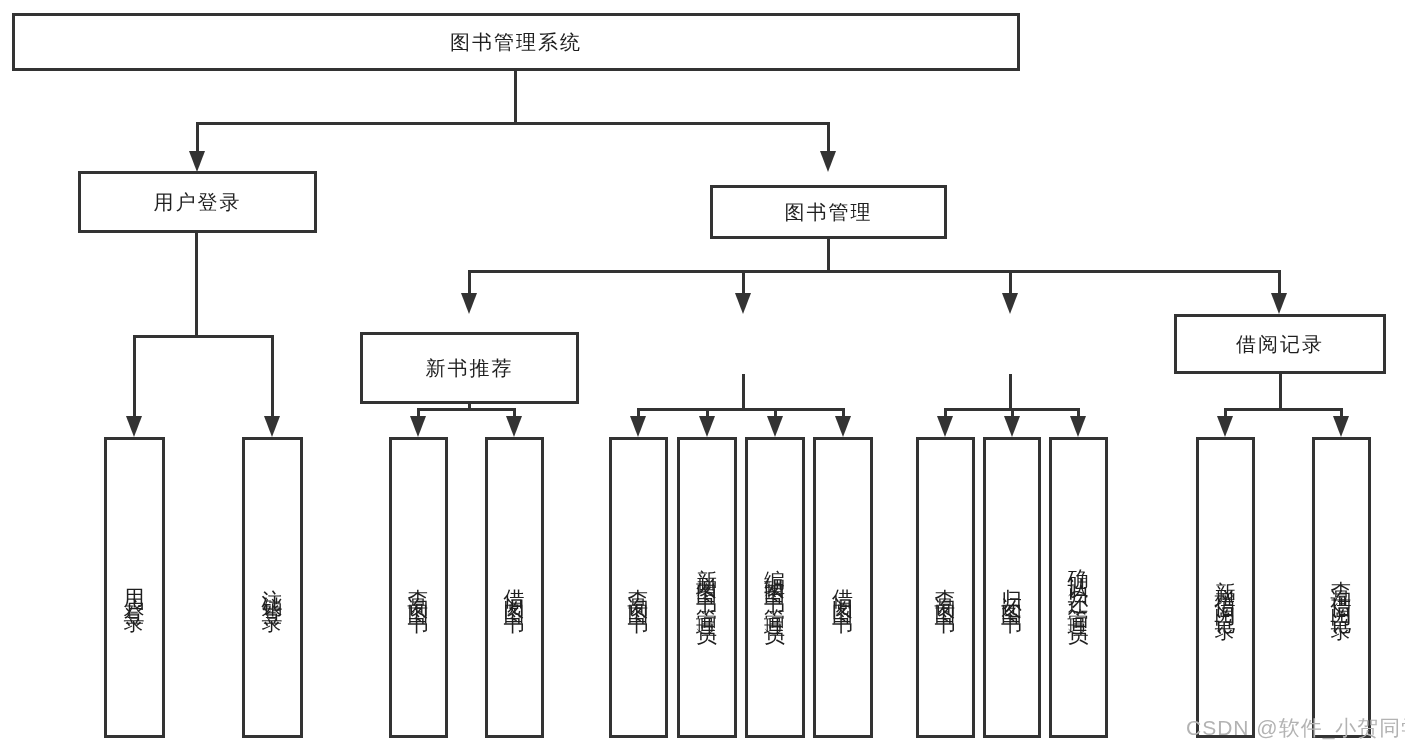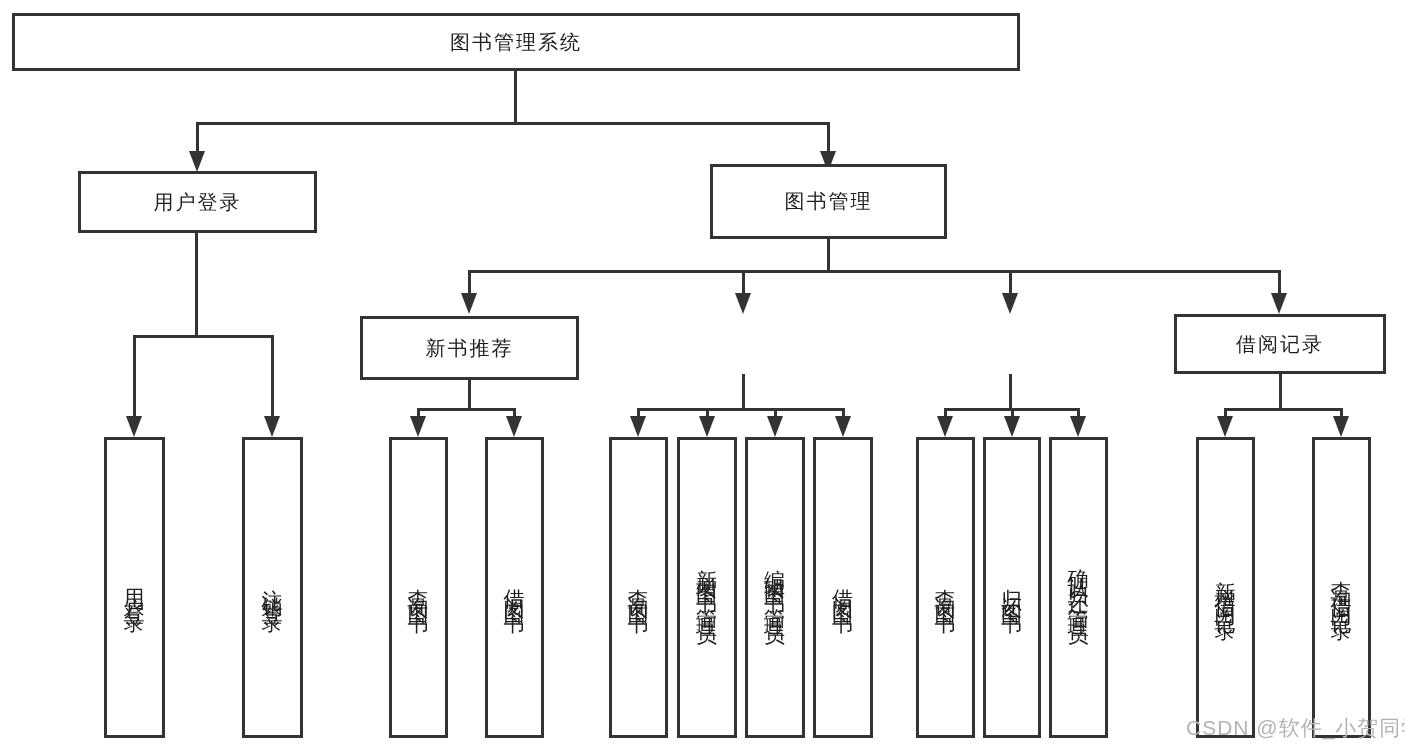--- a/index.html
+++ b/index.html
@@ -98,21 +98,21 @@
   <div class="vline" style="left:514px;top:71px;height:51px"></div>
   <div class="hline" style="left:196px;top:122px;width:634px"></div>
   <div class="vline" style="left:196px;top:122px;height:32px"></div>
   <div class="arr" style="left:189px;top:151px"></div>
   <div class="vline" style="left:827px;top:122px;height:32px"></div>
   <div class="arr" style="left:820px;top:151px"></div>
 
   <div class="hnode" style="left:78px;top:171px;width:239px;height:62px">
     <span class="htext">用户登录</span>
   </div>
-  <div class="hnode" style="left:710px;top:164px;width:237px;height:75px">
+  <div class="hnode" style="left:710px;top:185px;width:237px;height:54px">
     <span class="htext">图书管理</span>
   </div>
 
   <div class="vline" style="left:195px;top:233px;height:105px"></div>
   <div class="hline" style="left:133px;top:335px;width:140px"></div>
   <div class="vline" style="left:133px;top:335px;height:84px"></div>
   <div class="arr" style="left:126px;top:416px"></div>
   <div class="vline" style="left:271px;top:335px;height:84px"></div>
   <div class="arr" style="left:264px;top:416px"></div>
 
@@ -120,21 +120,21 @@
   <div class="hline" style="left:468px;top:270px;width:813px"></div>
   <div class="vline" style="left:468px;top:270px;height:26px"></div>
   <div class="arr" style="left:461px;top:293px"></div>
   <div class="vline" style="left:742px;top:270px;height:26px"></div>
   <div class="arr" style="left:735px;top:293px"></div>
   <div class="vline" style="left:1009px;top:270px;height:26px"></div>
   <div class="arr" style="left:1002px;top:293px"></div>
   <div class="vline" style="left:1278px;top:270px;height:26px"></div>
   <div class="arr" style="left:1271px;top:293px"></div>
 
-  <div class="hnode" style="left:360px;top:316px;width:219px;height:64px">
+  <div class="hnode" style="left:360px;top:332px;width:219px;height:72px">
     <span class="htext">新书推荐</span>
   </div>
   <div class="hnode" style="left:1174px;top:314px;width:212px;height:60px">
     <span class="htext">借阅记录</span>
   </div>
 
   <div class="vline" style="left:468px;top:374px;height:37px"></div>
   <div class="hline" style="left:417px;top:408px;width:98px"></div>
   <div class="vline" style="left:417px;top:408px;height:12px"></div>
   <div class="arr" style="left:410px;top:416px"></div>

